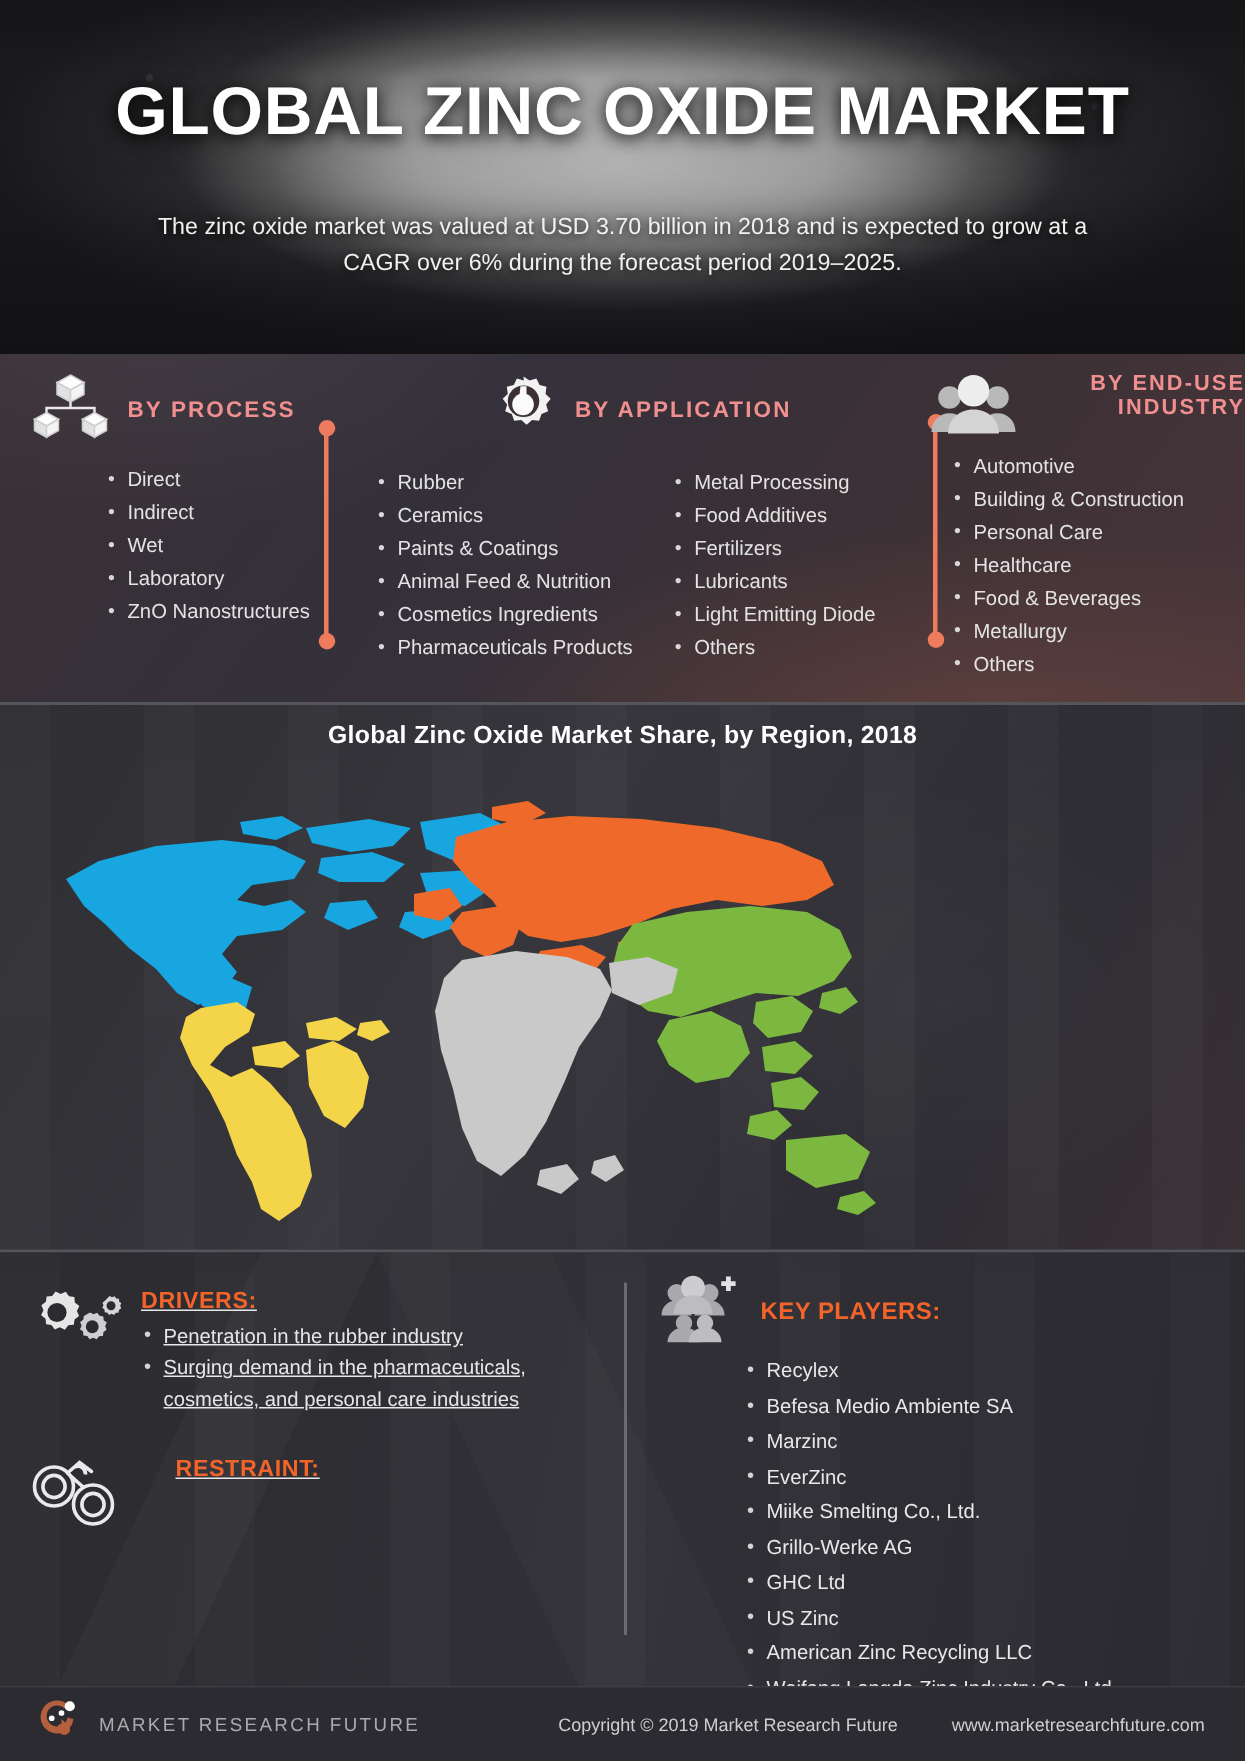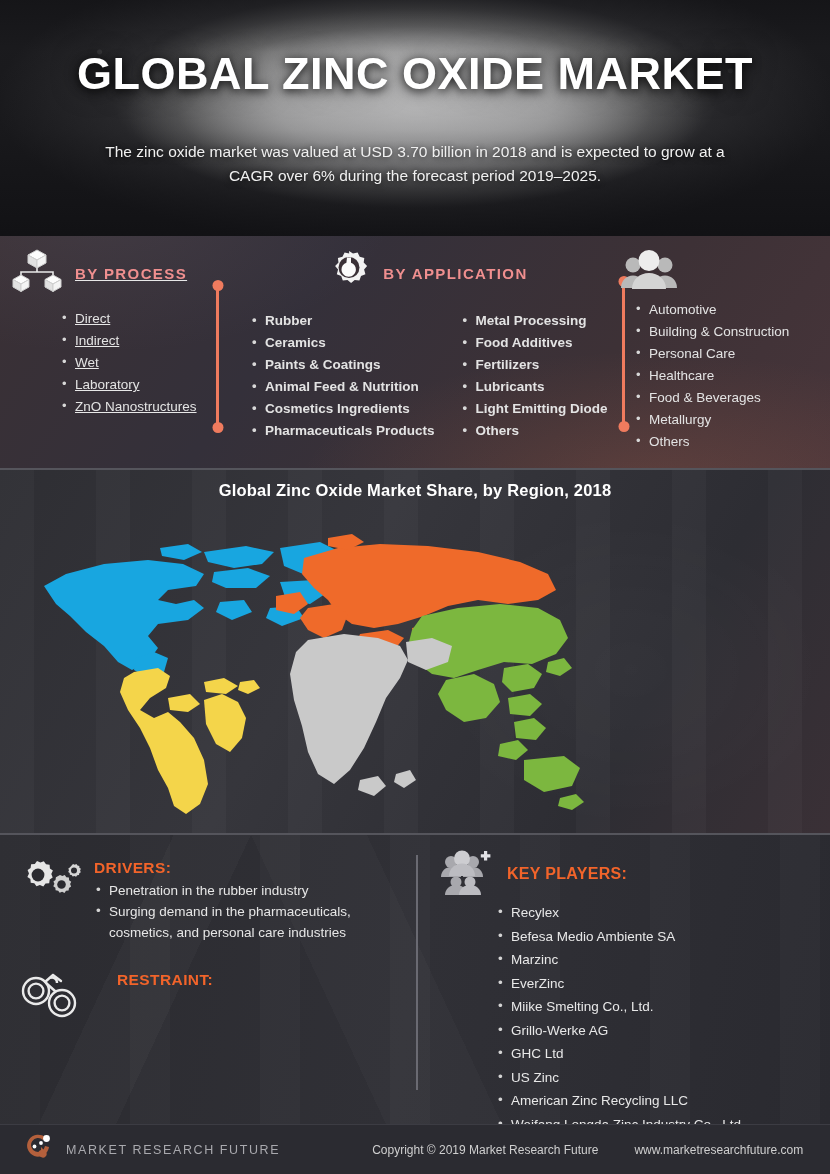--- a/index.html
+++ b/index.html
@@ -52,42 +52,42 @@
     background:linear-gradient(125deg,#3a3035 0%,#34303a 35%,#3d3136 70%,#47353a 100%);
     overflow:hidden;
   }
   .seg-band:before{
     content:""; position:absolute; inset:0;
     background:radial-gradient(ellipse 500px 200px at 78% 110%, rgba(200,110,80,.22), rgba(0,0,0,0) 70%),
                radial-gradient(ellipse 420px 200px at 12% -10%, rgba(120,120,140,.14), rgba(0,0,0,0) 70%);
   }
   .seg-cols{ position:relative; z-index:2; display:flex; height:100%; padding:12px 0 0 0; }
   .seg-col{ position:relative; }
-  .col-proc{ width:226px; padding-left:8px;text-decoration:underline; }
+  .col-proc{ width:226px; padding-left:18px; }
   .col-app { width:394px; }
   .col-end { width:210px; }
 
   .seg-head{ display:flex; align-items:center; gap:9px; }
   .seg-head.stacked{ align-items:flex-start; }
   .seg-title{
     color:#f08f8f; font-size:15px; font-weight:bold; letter-spacing:1.4px;
     font-stretch:condensed; line-height:1.12;
   }
   .seg-title.two{ font-size:14.5px; }
   .ico{ flex:0 0 auto; display:block; }
 
   .bullets{ list-style:none; margin-top:8px; }
   .bullets li{
     position:relative; padding-left:15px;
     font-size:13.5px; line-height:22px; color:#e3e3e3; white-space:nowrap;
   }
   .bullets li:before{
     content:"•"; position:absolute; left:2px; top:-1px; color:#d8d8d8; font-size:13px;
   }
-  .two-col{ display:flex; gap:26px; margin-top:8px;font-weight:bold; }
+  .two-col{ display:flex; gap:26px; margin-top:8px; }
 
   .divider{
     position:absolute; width:3px; background:#ef7b5e; border-radius:2px;
   }
   .divider:before,.divider:after{
     content:""; position:absolute; left:50%; transform:translateX(-50%);
     width:11px; height:11px; border-radius:50%; background:#ef7b5e;
   }
   .divider:before{ top:-5px; } .divider:after{ bottom:-5px; }
   #div1{ left:216px; top:49px; height:143px; }
@@ -127,21 +127,21 @@
       linear-gradient(90deg, rgba(255,255,255,.035) 0 40px, transparent 40px 130px);
     background-size:100% 100%,100% 100%,130px 100%;
   }
   .bot-inner{ position:relative; z-index:3; display:flex; height:100%; }
   .bot-left{ width:420px; padding:22px 0 0 16px; position:relative; }
   .vline{ position:absolute; left:416px; top:20px; width:2px; height:235px; background:#6a6a72; z-index:4; }
   .bot-right{ width:410px; padding:14px 0 0 10px; }
 
   .blk{ display:flex; gap:12px; }
   .blk + .blk{ margin-top:22px;gap:35px; }
-  .blk-body{ padding-top:2px; }
+  .blk-body{ padding-top:2px;text-decoration:underline; }
   .blk-title{
     color:#f2642a; font-size:15.5px; font-weight:bold; letter-spacing:.4px; margin-bottom:3px;
   }
   .blist{ list-style:none; }
   .blist li{
     position:relative; padding-left:15px; font-size:13.5px; line-height:21px; color:#e6e6e6;
   }
   .blist li:before{ content:"•"; position:absolute; left:2px; top:-1px; color:#d4d4d4; }
 
   .kp-head{ display:flex; align-items:center; gap:11px; margin-bottom:2px; }
@@ -243,20 +243,24 @@
           <span class="ico">
             <svg width="58" height="44" viewBox="0 0 58 44" fill="none">
               <circle cx="13" cy="17" r="7.5" fill="#b9b9b9"></circle>
               <path d="M1 40 c0-7.5 5.4-12.5 12-12.5 S25 32.5 25 40 z" fill="#b9b9b9"></path>
               <circle cx="45" cy="17" r="7.5" fill="#b9b9b9"></circle>
               <path d="M33 40 c0-7.5 5.4-12.5 12-12.5 S57 32.5 57 40 z" fill="#b9b9b9"></path>
               <circle cx="29" cy="12.5" r="10.5" fill="#ededed"></circle>
               <path d="M12 41 c0-9.5 7.6-16 17-16 s17 6.5 17 16 z" fill="#d4d4d4"></path>
             </svg>
           </span>
+          <span class="seg-title two" style="text-align:right; flex:1;">
+            <span>BY END-USE</span><br>
+            <span>INDUSTRY</span>
+          </span>
         </div>
         <ul class="bullets" style="margin-left:14px; margin-top:3px;">
           <li>Automotive</li>
           <li>Building &amp; Construction</li>
           <li>Personal Care</li>
           <li>Healthcare</li>
           <li>Food &amp; Beverages</li>
           <li>Metallurgy</li>
           <li>Others</li>
         </ul>

